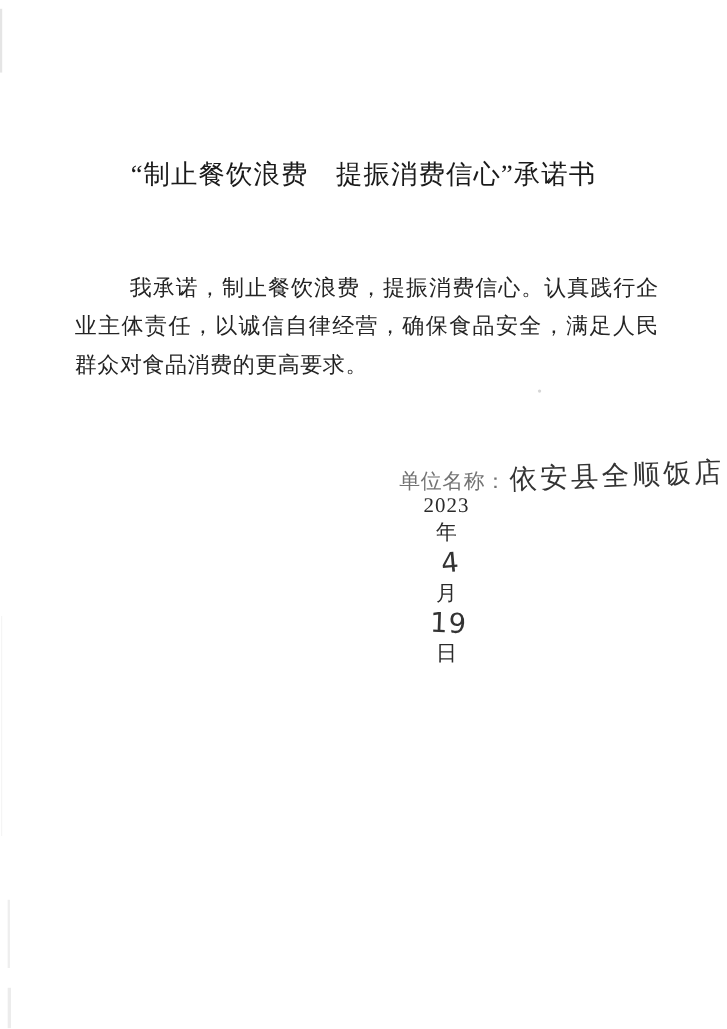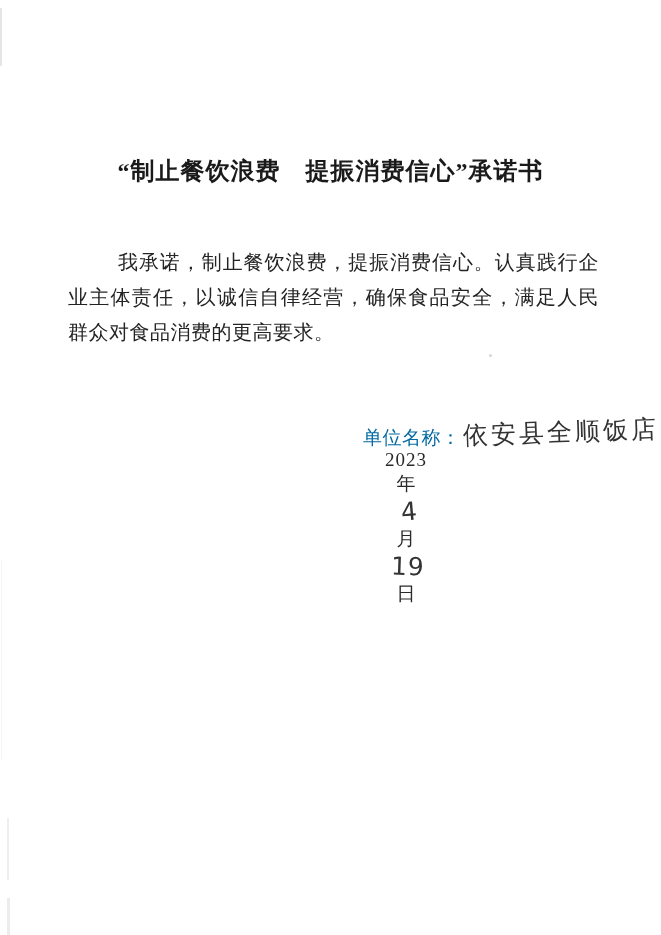--- a/index.html
+++ b/index.html
@@ -13,27 +13,27 @@
     height: 935px;
     background: #ffffff;
     overflow: hidden;
     font-family: "Liberation Serif", "DejaVu Serif", serif;
     color: #1f1f1f;
   }
 
   
   .doc-title {
     position: absolute;
-    top: 136px;
+    top: 124px;
     left: 0;
     width: 661px;
     text-align: center;
     font-size: 24px;
     line-height: 38px;
-    font-weight: bold;
+    font-weight: normal;
     letter-spacing: 1px;
     color: #1a1a1a;
     white-space: nowrap;
   }
 
   
   .doc-body {
     position: absolute;
     top: 225px;
     left: 68px;
@@ -49,21 +49,21 @@
   
   .sig-row {
     position: absolute;
     left: 363px;
     display: flex;
     align-items: center;
     white-space: nowrap;
   }
   .sig-row .label {
     font-size: 19px;
-    color: #0369a1;
+    color: #737373;
     letter-spacing: 0.5px;
   }
   .row-unit { top: 416px; height: 44px; }
   .row-rep  { top: 464px; height: 40px; }
   .row-date { top: 508px; height: 40px; }
 
   .handwrite {
     font-family: "DejaVu Sans", sans-serif;
     color: #333333;
     font-size: 25px;

